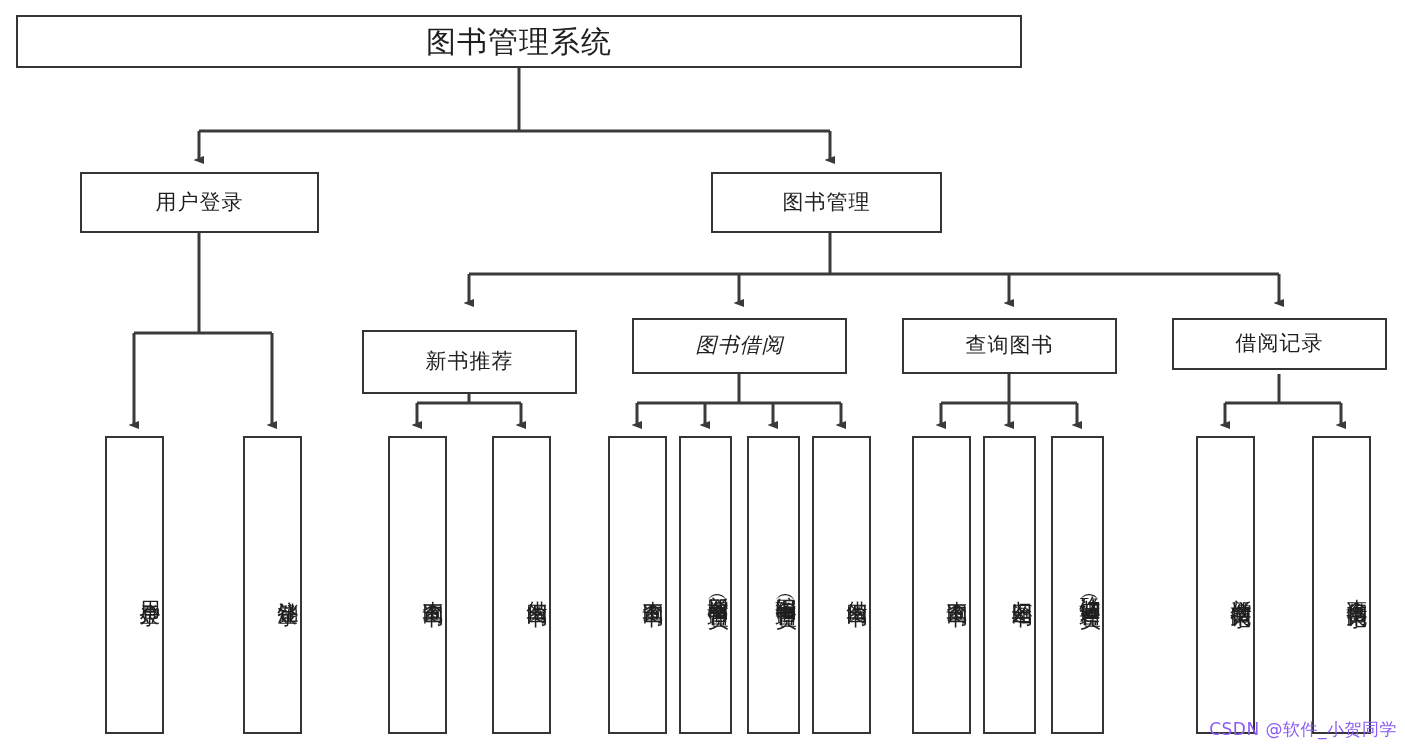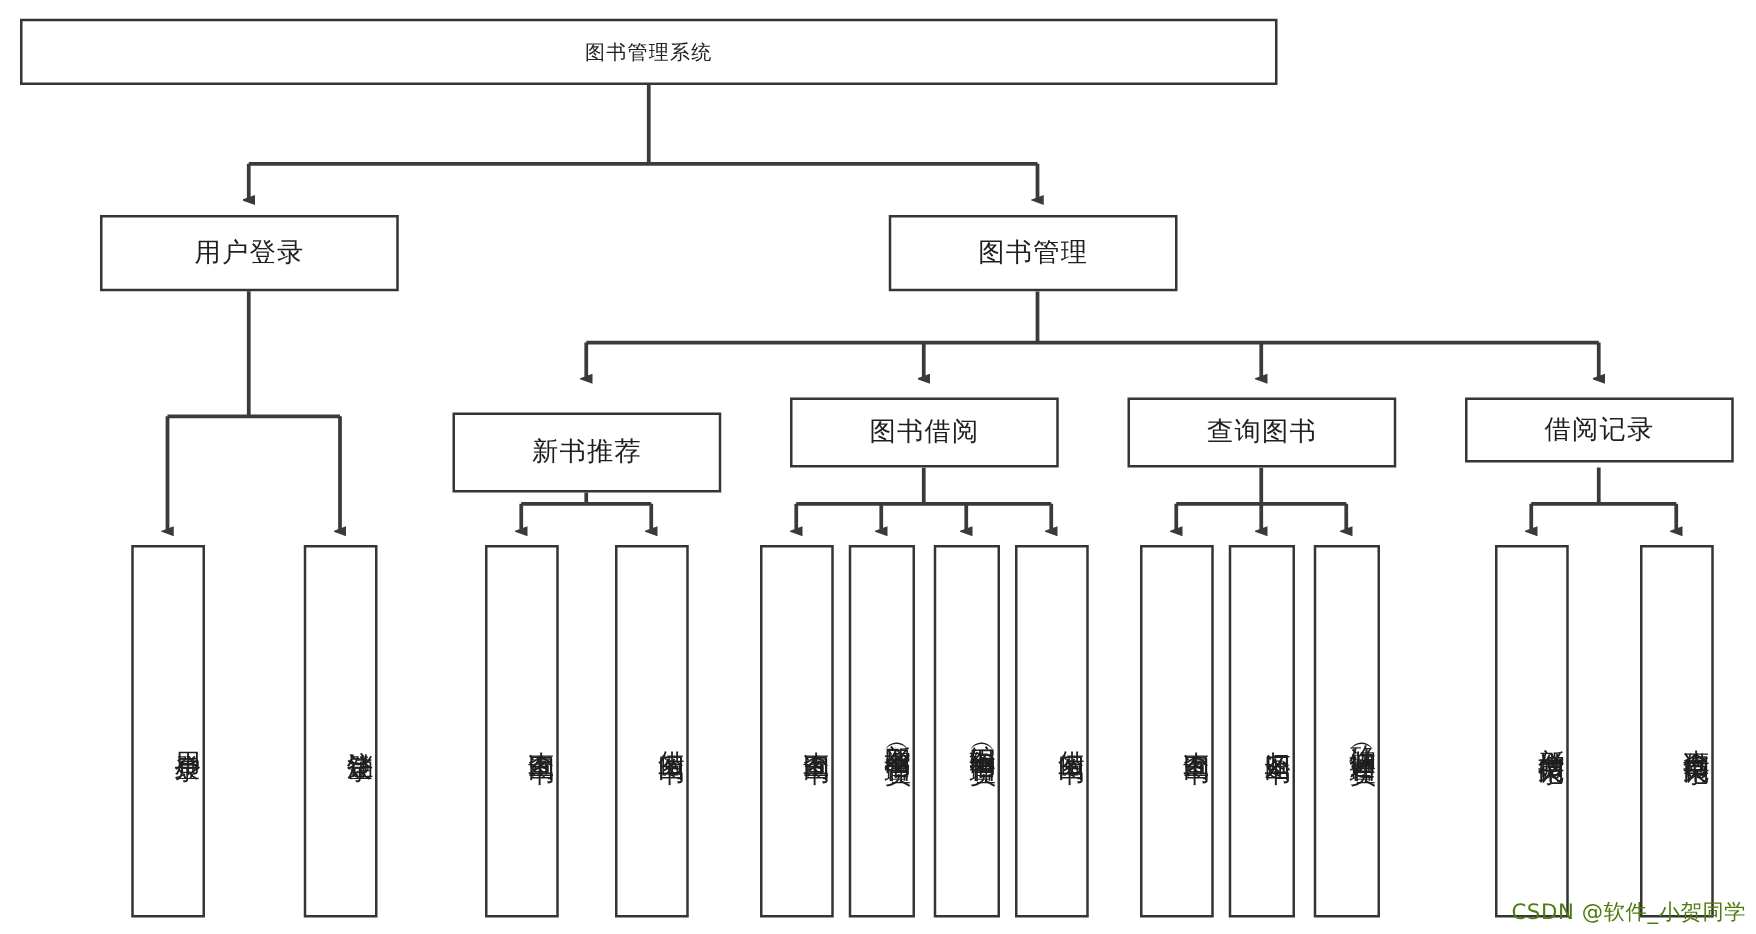--- a/index.html
+++ b/index.html
@@ -35,21 +35,21 @@
     justify-content: center;
     color: #1f1f1f;
     text-align: center;
   }
   .node.h {
     font-size: 21px;
     line-height: 1.2;
     letter-spacing: 1px;
   }
   .node.root {
-    font-size: 16px;
+    font-size: 30px;
   }
   .node.v {
     writing-mode: vertical-rl;
     text-orientation: upright;
     font-size: 21px;
     line-height: 1.15;
     letter-spacing: 2px;
     align-items: flex-start;
     justify-content: center;
     padding-top: 6px;
@@ -57,21 +57,21 @@
   .node.v .vlabel {
     writing-mode: vertical-rl;
     text-orientation: upright;
     white-space: nowrap;
   }
   #watermark {
     position: absolute;
     right: 8px;
     bottom: 6px;
     font-size: 17px;
-    color: #4d7c0f;
+    color: #8b5cf6;
     letter-spacing: 0.5px;
     white-space: nowrap;
   }
 </style>
 </head>
 <body>
 
 <div id="canvas">
 
   <svg id="edges" viewBox="0 0 1405 747">
@@ -131,21 +131,21 @@
   <div class="node h" style="left:80px; top:172px; width:239px; height:61px;">
     <span>用户登录</span>
   </div>
   <div class="node h" style="left:711px; top:172px; width:231px; height:61px;">
     <span>图书管理</span>
   </div>
 
   <div class="node h" style="left:362px; top:330px; width:215px; height:64px;">
     <span>新书推荐</span>
   </div>
-  <div class="node h" style="left:632px; top:318px; width:215px; height:56px;">
+  <div class="node h" style="left:632px; top:318px; width:215px; height:56px;font-style:italic;">
     <span>图书借阅</span>
   </div>
   <div class="node h" style="left:902px; top:318px; width:215px; height:56px;">
     <span>查询图书</span>
   </div>
   <div class="node h" style="left:1172px; top:318px; width:215px; height:52px;">
     <span>借阅记录</span>
   </div>
 
   <div class="node v" style="left:105px; top:436px; width:59px; height:298px;">

